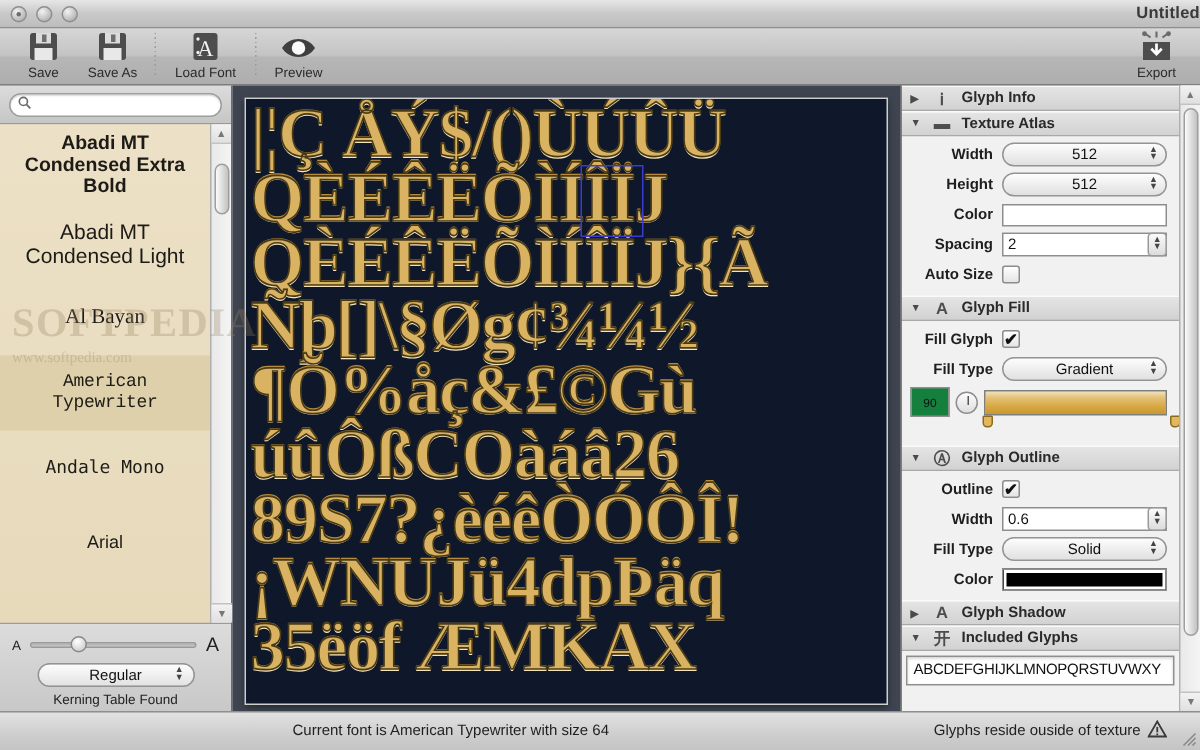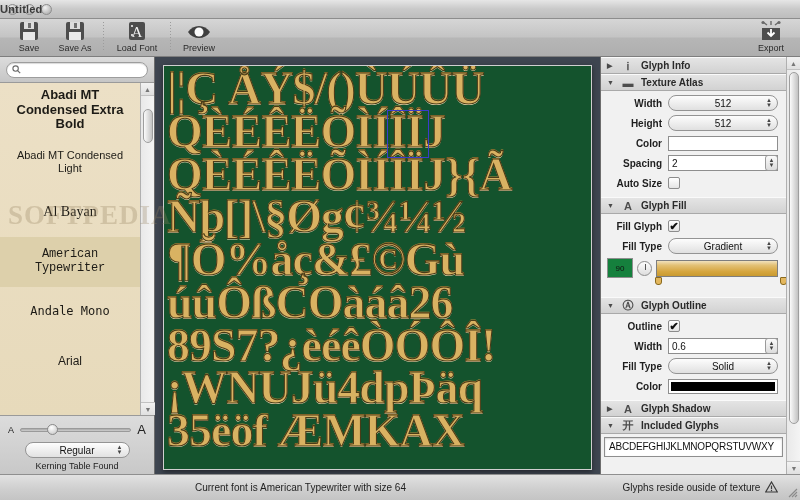--- a/index.html
+++ b/index.html
@@ -18,21 +18,21 @@
     height:19px; flex:0 0 19px;
     background: linear-gradient(to bottom,#e6e6e6 0%,#c9c9c9 50%,#bdbdbd 100%);
     border-bottom:1px solid #8d8d8d;
     display:flex; align-items:center; position:relative;
   }
   .traffic { display:flex; gap:6px; padding-left:7px; }
   .tl { width:11px; height:11px; border-radius:50%;
         background:radial-gradient(circle at 35% 30%,#f2f2f2,#b9b9b9 70%,#9a9a9a 100%);
         border:1px solid #8e8e8e; position:relative;}
   .tl.act:after{content:"";position:absolute;left:3px;top:3px;width:3px;height:3px;border-radius:50%;background:#6e6e6e;}
-  .title { position:absolute; left:0; right:0; text-align:left;
+  .title { position:absolute; left:0; right:0; text-align:right;
            font-size:11px; font-weight:bold; color:#3a3a3a; letter-spacing:.2px; pointer-events:none;}
 
   
   .toolbar {
     height:38px; flex:0 0 38px;
     background: linear-gradient(to bottom,#d6d6d6 0%,#c4c4c4 48%,#b6b6b6 52%,#aeaeae 100%);
     border-bottom:1px solid #7e7e7e;
     display:flex; align-items:flex-start; position:relative; padding-top:1px;
   }
   .tbtn { width:46px; display:flex; flex-direction:column; align-items:center; gap:1px; cursor:default; }
@@ -59,21 +59,21 @@
     font-family:"Liberation Sans",sans-serif; color:#333;}
 
   .fontlist { flex:1 1 auto; position:relative; display:flex; min-height:0;
               background:#ece0c6; border-bottom:1px solid #9a9a9a; }
   .fl-inner { flex:1; overflow:hidden; position:relative;
     background:linear-gradient(to bottom,#ece0c6,#e7dabb); }
   .fontrow { display:flex; align-items:center; justify-content:center;
              text-align:center; color:#1d1b16; padding:4px 6px; line-height:1.15; }
   .fontrow.sel { background:#ddd0ab; }
   .f-abadi-b { font-family:"Liberation Sans",sans-serif; font-weight:bold; font-size:13px; height:54px;}
-  .f-abadi-l { font-family:"Liberation Sans",sans-serif; font-size:11px; height:50px;}
+  .f-abadi-l { font-family:"Liberation Sans",sans-serif; font-size:14px; height:50px;}
   .f-bayan   { font-family:"Liberation Serif",serif; font-size:14px; height:50px;}
   .f-typew   { font-family:"Liberation Mono",monospace; font-size:12px; height:50px; letter-spacing:-.2px;}
   .f-andale  { font-family:"DejaVu Sans Mono",monospace; font-size:12px; height:50px;}
   .f-arial   { font-family:"Liberation Sans",sans-serif; font-size:12px; height:50px;text-align:center;}
 
   
   .vscroll { width:14px; flex:0 0 14px; background:linear-gradient(to right,#e9e9e9,#f4f4f4);
              border-left:1px solid #b0b0b0; display:flex; flex-direction:column; position:relative;}
   .vsa { height:13px; display:flex; align-items:center; justify-content:center; font-size:7px; color:#777;
          background:linear-gradient(to bottom,#f2f2f2,#e0e0e0); border-bottom:1px solid #c2c2c2;}
@@ -98,21 +98,21 @@
     border:1px solid #949494; display:flex; align-items:center; justify-content:center;
     font-size:10px; position:relative; color:#111; }
   .popup .arrows { position:absolute; right:6px; font-size:6px; line-height:5px; color:#444; text-align:center;}
   .kern { text-align:center; font-size:9px; color:#222; margin-top:3px; }
 
   
   .canvaswrap { flex:1 1 auto; background:#3e4550; position:relative; overflow:hidden;
                 border-right:1px solid #6d6d6d; display:flex; align-items:flex-start;
                 justify-content:center; }
   .atlas { position:absolute; left:8px; top:8px; right:8px; bottom:4px;
-           background:#14532d; border:1px solid #cfcfcf;
+           background:#0f172a; border:1px solid #cfcfcf;
            box-shadow:0 2px 5px rgba(0,0,0,.45); overflow:hidden; padding:2px 8px 0 3px; }
   .grow { display:flex; align-items:flex-end; white-space:nowrap;
           font-family:"Liberation Serif",serif; font-weight:bold;
           font-size:46px; line-height:0.93; letter-spacing:-1px;
           color:#d9b262;
           -webkit-text-stroke:1.1px #4a3b17;
           text-shadow: 0 1px 0 #f3e3bb, 0 -1px 0 #b58c3c; }
   .selbox { position:absolute; border:1.5px solid #3b3bcd; background:transparent; }
 
   
@@ -468,20 +468,21 @@
 
         <div class="vscroll">
           <div class="vsa">▲</div>
           <div class="vsthumb" style="top:15px;height:352px;"></div>
           <div class="vsa bot">▼</div>
         </div>
       </div>
 
       <div class="watermark">
         <div class="wm1">SOFTPEDIA</div>
+        <div class="wm2">www.softpedia.com</div>
       </div>
     </div>
   </div>
 
   <div class="statusbar">
     <div class="st-mid">Current font is American Typewriter with size 64</div>
     <div class="st-right">
       <span>Glyphs reside ouside of texture</span>
       <span>
         <svg width="13" height="12" viewBox="0 0 13 12">

